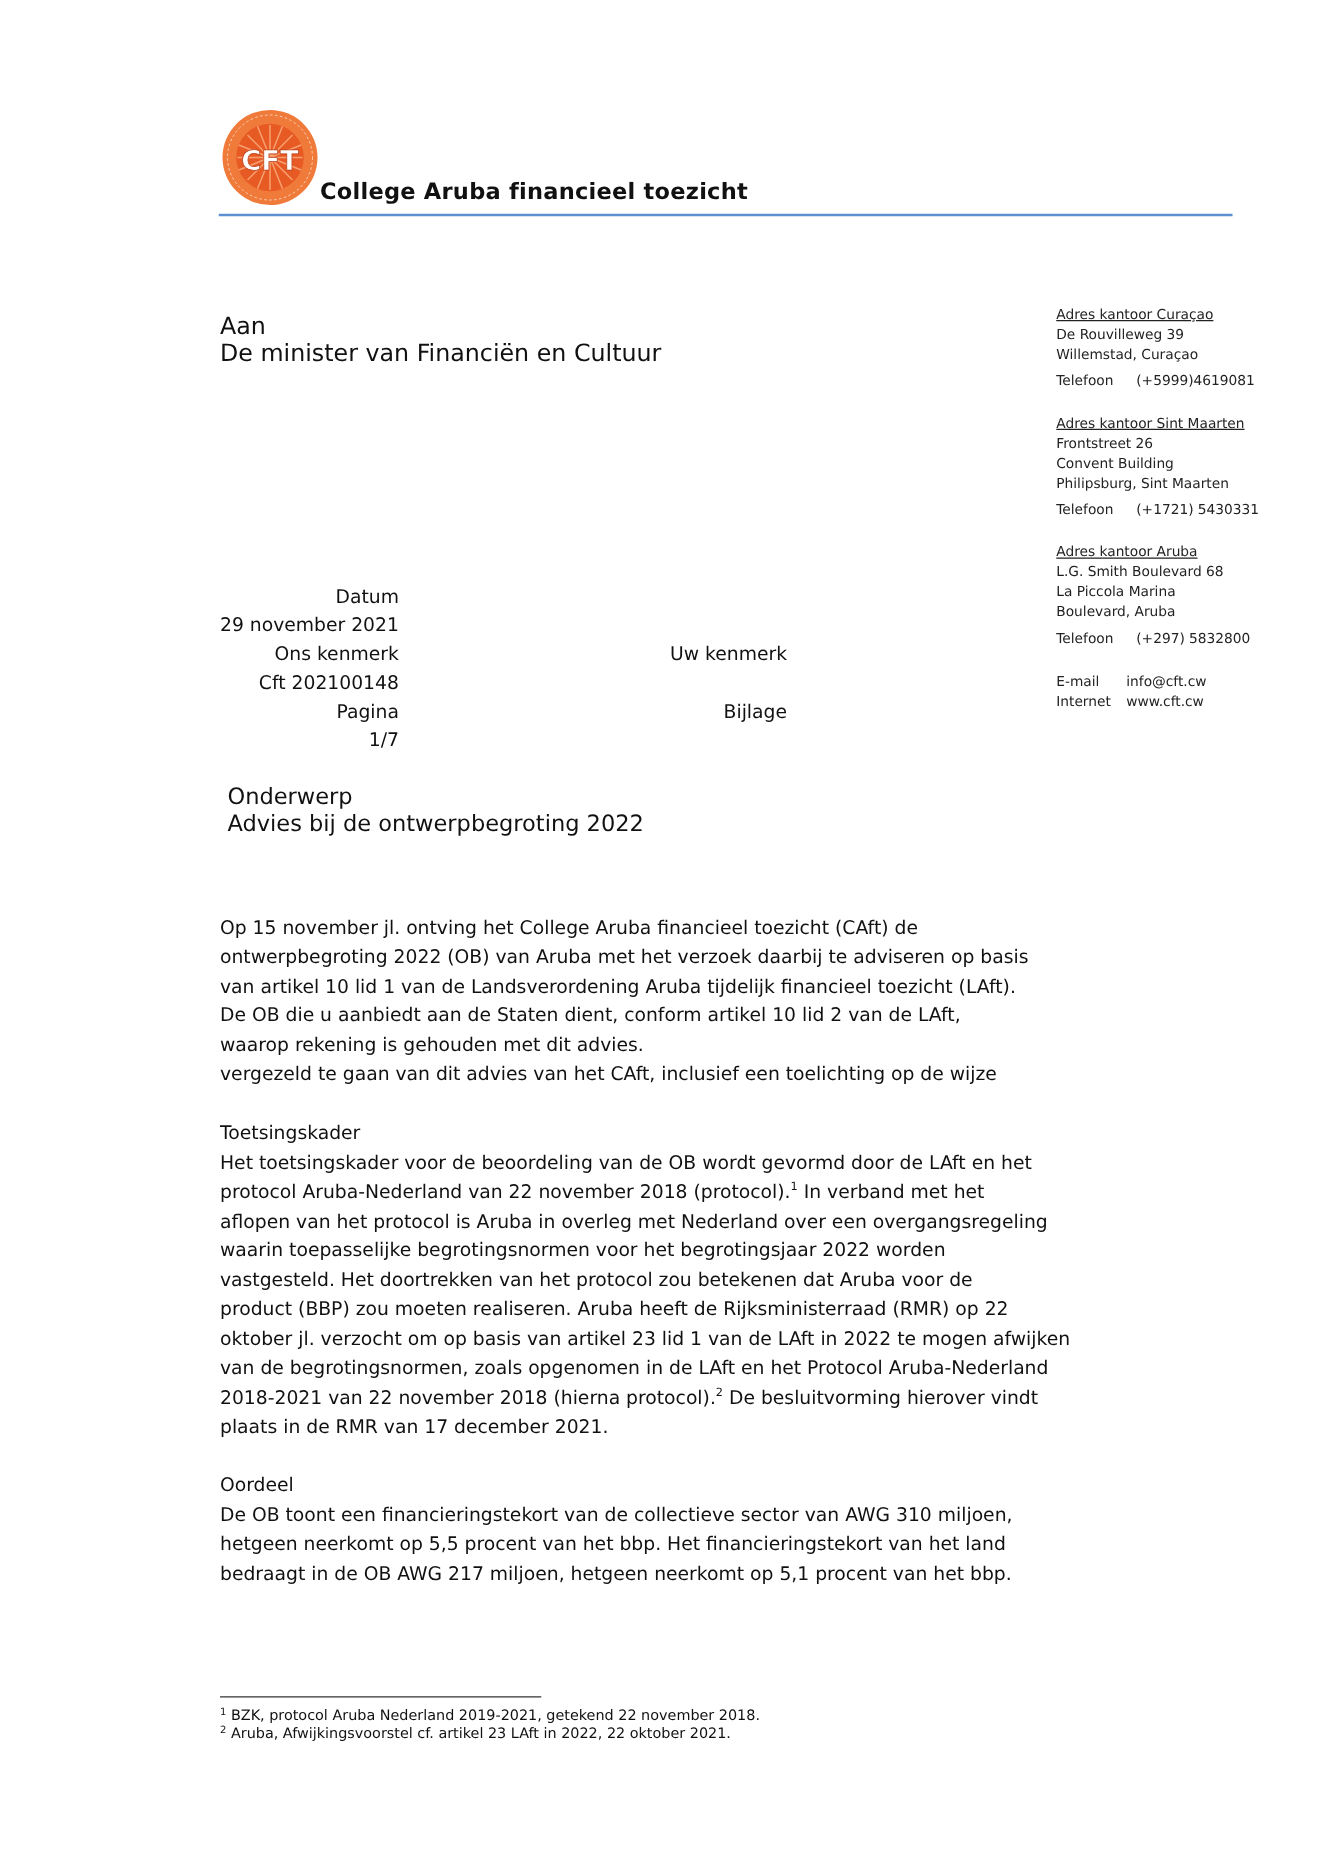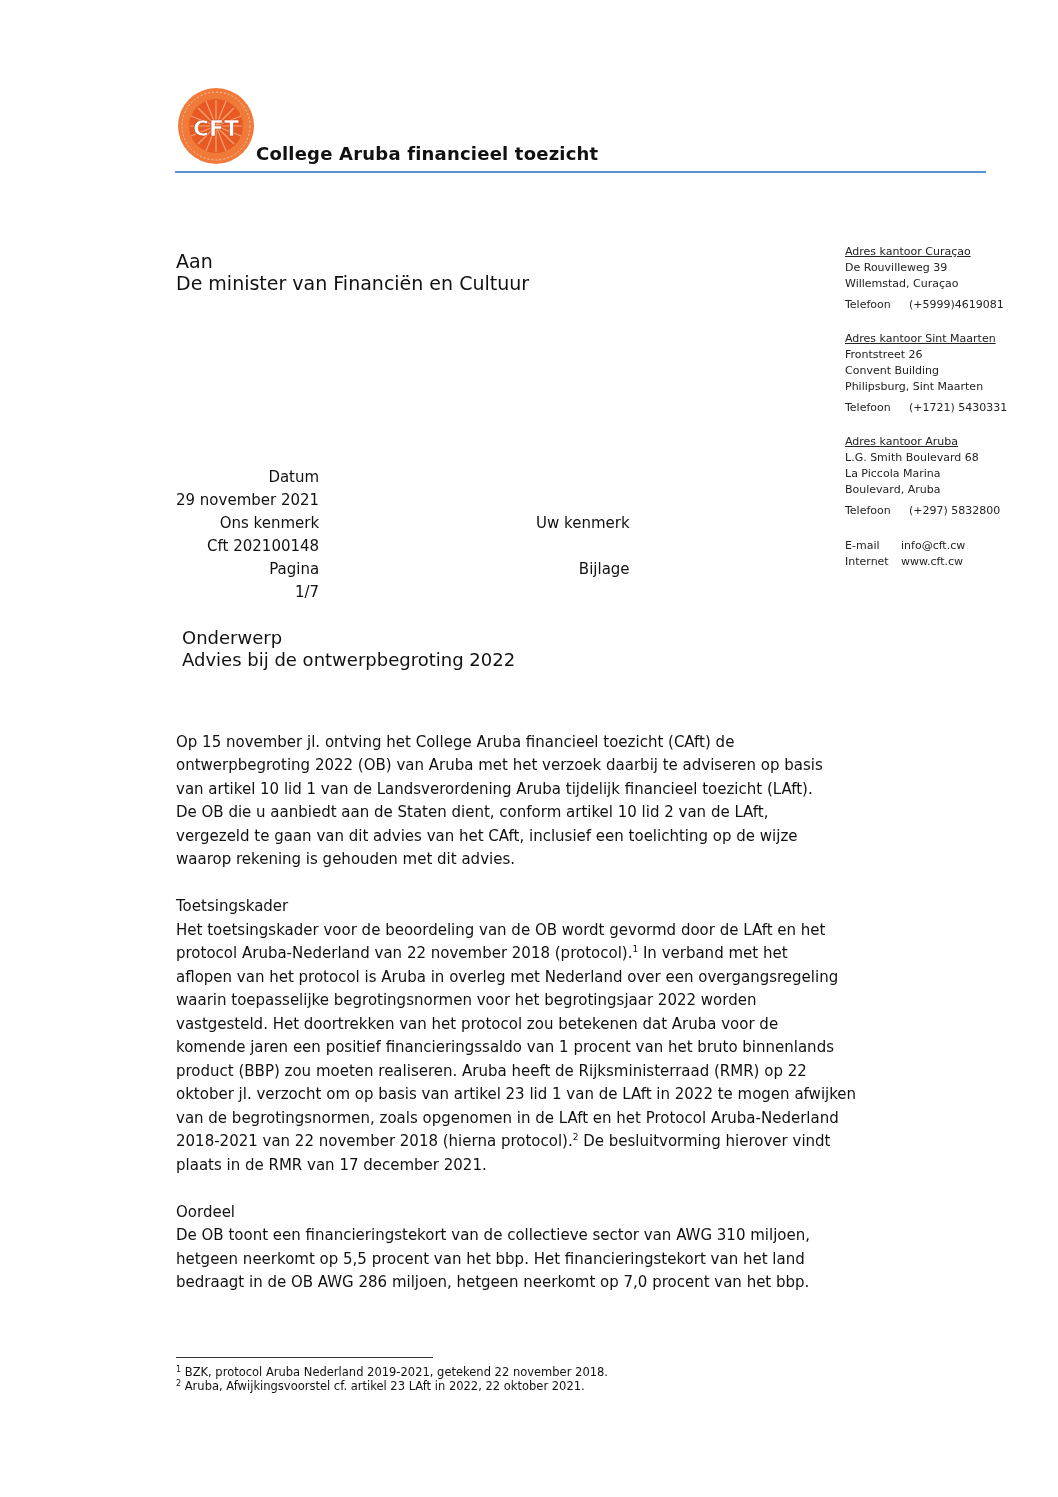--- a/index.html
+++ b/index.html
@@ -115,44 +115,43 @@
   <div>Advies bij de ontwerpbegroting 2022</div>
 </div>
 
 <div class="abs body">
 
   <div class="para">
     <span class="ln">Op 15 november jl. ontving het College Aruba financieel toezicht (CAft) de</span>
     <span class="ln">ontwerpbegroting 2022 (OB) van Aruba met het verzoek daarbij te adviseren op basis</span>
     <span class="ln">van artikel 10 lid 1 van de Landsverordening Aruba tijdelijk financieel toezicht (LAft).</span>
     <span class="ln">De OB die u aanbiedt aan de Staten dient, conform artikel 10 lid 2 van de LAft,</span>
+    <span class="ln">waarop rekening is gehouden met dit advies.</span>
     <span class="ln">vergezeld te gaan van dit advies van het CAft, inclusief een toelichting op de wijze</span>
-    <span class="ln">waarop rekening is gehouden met dit advies.</span>
   </div>
 
   <span class="section-head">Toetsingskader</span>
   <div>
     <span class="ln" style="display:block;white-space:nowrap">Het toetsingskader voor de beoordeling van de OB wordt gevormd door de LAft en het</span>
     <span style="display:block;white-space:nowrap"><span>protocol Aruba-Nederland van 22 november 2018 (protocol).</span><sup>1</sup><span> In verband met het</span></span>
     <span style="display:block;white-space:nowrap">aflopen van het protocol is Aruba in overleg met Nederland over een overgangsregeling</span>
     <span style="display:block;white-space:nowrap">waarin toepasselijke begrotingsnormen voor het begrotingsjaar 2022 worden</span>
     <span style="display:block;white-space:nowrap">vastgesteld. Het doortrekken van het protocol zou betekenen dat Aruba voor de</span>
-    <span style="display:block;white-space:nowrap">komende jaren een positief financieringssaldo van 1 procent van het bruto binnenlands</span>
     <span style="display:block;white-space:nowrap">product (BBP) zou moeten realiseren. Aruba heeft de Rijksministerraad (RMR) op 22</span>
     <span style="display:block;white-space:nowrap">oktober jl. verzocht om op basis van artikel 23 lid 1 van de LAft in 2022 te mogen afwijken</span>
     <span style="display:block;white-space:nowrap">van de begrotingsnormen, zoals opgenomen in de LAft en het Protocol Aruba-Nederland</span>
     <span style="display:block;white-space:nowrap"><span>2018-2021 van 22 november 2018 (hierna protocol).</span><sup>2</sup><span> De besluitvorming hierover vindt</span></span>
     <span style="display:block;white-space:nowrap">plaats in de RMR van 17 december 2021.</span>
   </div>
 
   <span class="section-head">Oordeel</span>
   <div>
     <span style="display:block;white-space:nowrap">De OB toont een financieringstekort van de collectieve sector van AWG 310 miljoen,</span>
     <span style="display:block;white-space:nowrap">hetgeen neerkomt op 5,5 procent van het bbp. Het financieringstekort van het land</span>
-    <span style="display:block;white-space:nowrap">bedraagt in de OB AWG 286 miljoen, hetgeen neerkomt op 7,0 procent van het bbp.</span>
+    <span style="display:block;white-space:nowrap">bedraagt in de OB AWG 217 miljoen, hetgeen neerkomt op 5,1 procent van het bbp.</span>
   </div>
 </div>
 
 <div class="abs fn-rule"></div>
 <div class="abs footnotes">
   <div><sup>1</sup><span> BZK, protocol Aruba Nederland 2019-2021, getekend 22 november 2018.</span></div>
   <div><sup>2</sup><span> Aruba, Afwijkingsvoorstel cf. artikel 23 LAft in 2022, 22 oktober 2021.</span></div>
 </div>
 
 </body></html>

